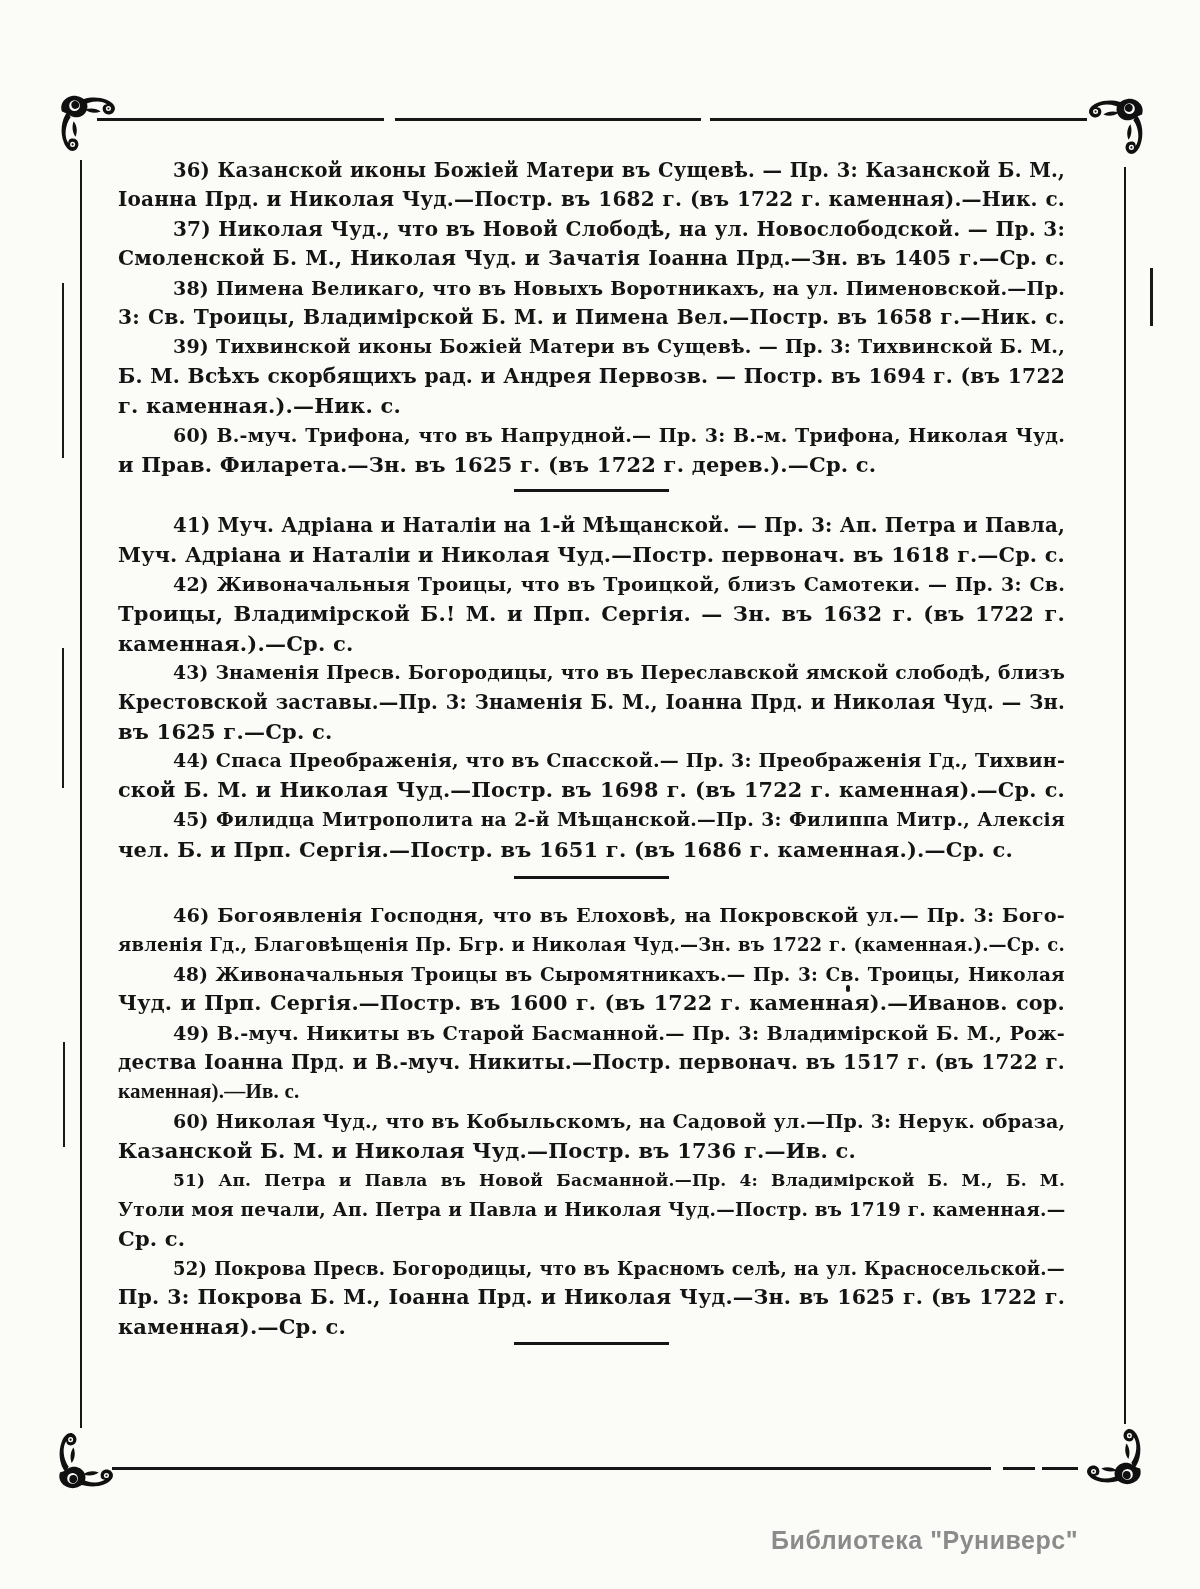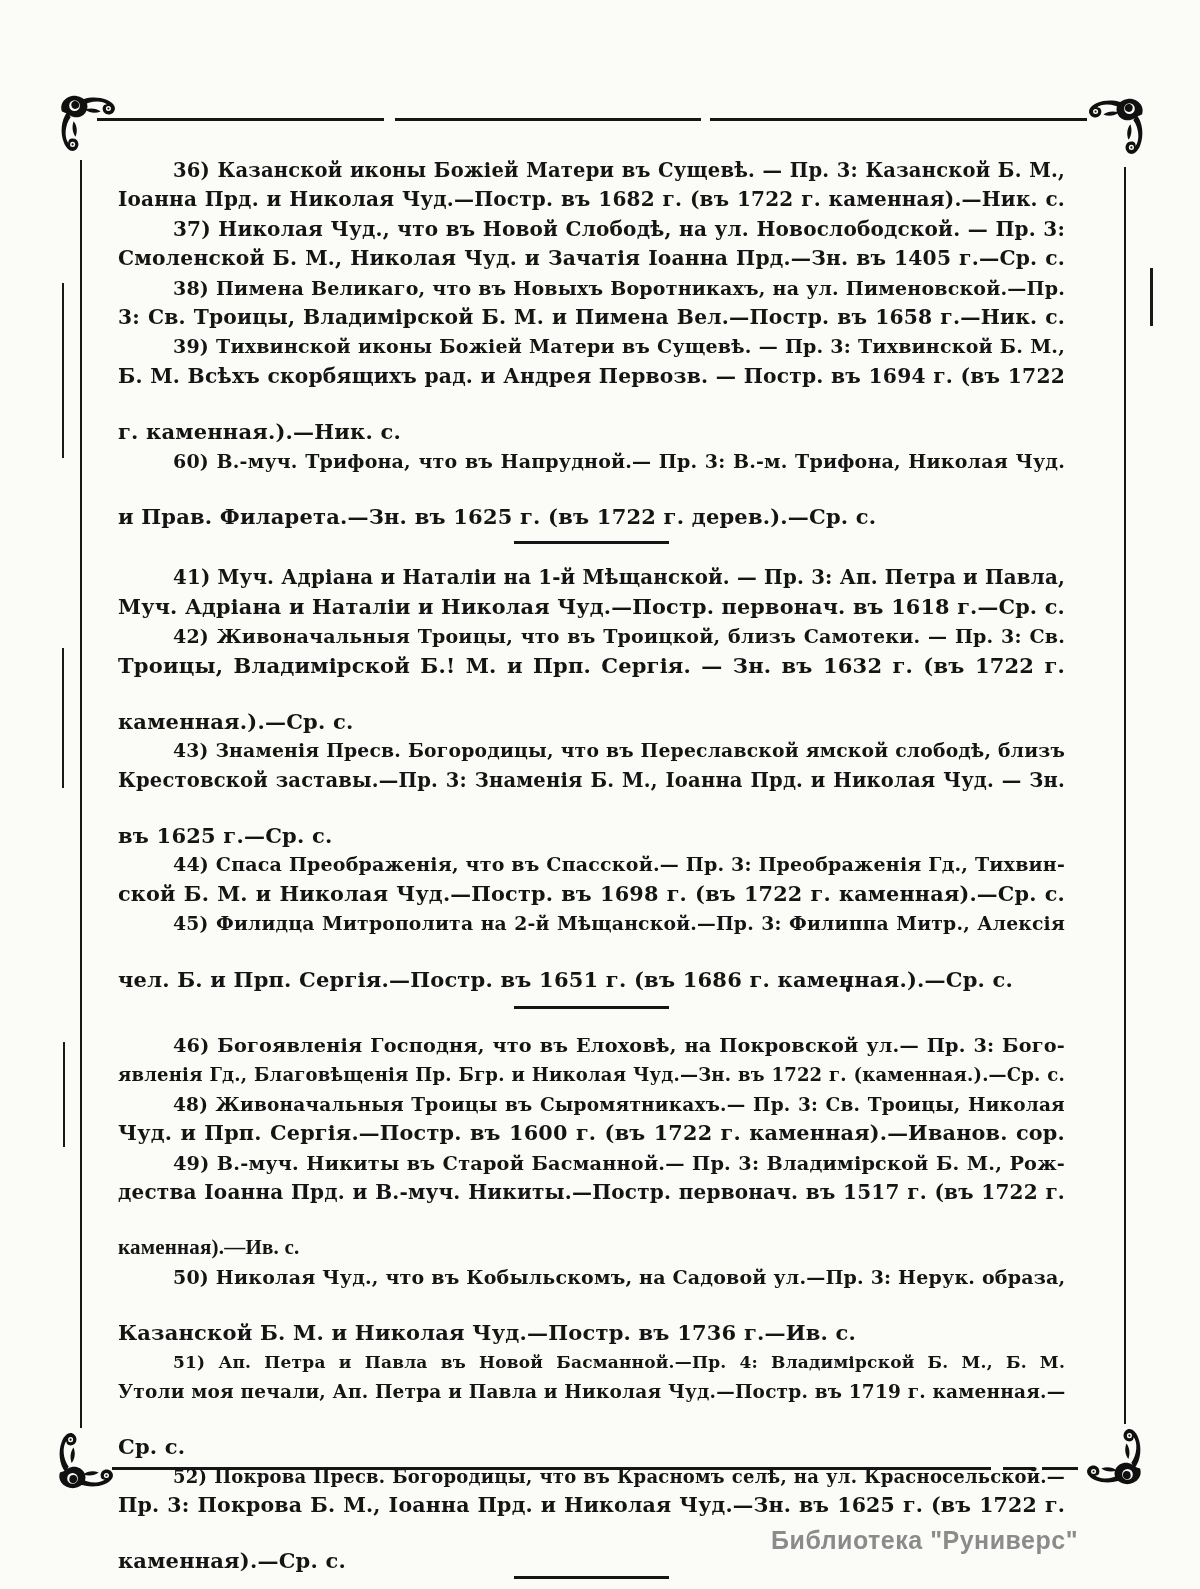--- a/index.html
+++ b/index.html
@@ -43,21 +43,21 @@
     position: absolute; left: 118px; top: 156px; width: 947px;
     color: #141414; font-weight: 700; font-size: 21px;
     letter-spacing: 0.2px;
   }
   .line {
     height: 29.4px; line-height: 29.4px;
     text-align: justify; text-align-last: justify;
     overflow: hidden; white-space: nowrap;
   }
   .line.first { text-indent: 55px; }
-  .line.last-left { text-align: center; text-align-last: left; margin-top: 26px; }
+  .line.last-left { text-align: center; text-align-last: left; }
 
   .divider {
     width: 155px; height: 3px; background: #151515;
     margin: 0 auto;
   }
   .divider.d0 { margin: 10px auto 19px auto; }
   .divider.d1 { margin: 12px auto 22px auto; }
   .divider.d2 { margin: 0 auto; }
 
   
@@ -214,21 +214,21 @@
         <div class="entry">
           <div class="line first" style="font-size: 18.5px;">48) Живоначальныя Троицы въ Сыромятникахъ.— Пр. 3: Св. Троицы, Николая</div>
           <div class="line" style="font-size: 20.75px;">Чуд. и Прп. Сергія.—Постр. въ 1600 г. (въ 1722 г. каменная).—Иванов. сор.</div>
         </div>
         <div class="entry">
           <div class="line first" style="font-size: 19.25px;">49) В.-муч. Никиты въ Старой Басманной.— Пр. 3: Владимірской Б. М., Рож-</div>
           <div class="line" style="font-size: 20px;">дества Іоанна Прд. и В.-муч. Никиты.—Постр. первонач. въ 1517 г. (въ 1722 г.</div>
           <div class="line last-left" style="font-size: 21px; font-family: Liberation Serif, serif;">каменная).—Ив. с.</div>
         </div>
         <div class="entry">
-          <div class="line first" style="font-size: 19px;">50) Николая Чуд., что въ Кобыльскомъ, на Садовой ул.—Пр. 3: Нерук. образа,</div>
+          <div class="line first" style="font-size: 19px;">60) Николая Чуд., что въ Кобыльскомъ, на Садовой ул.—Пр. 3: Нерук. образа,</div>
           <div class="line last-left" style="font-size: 21px;">Казанской Б. М. и Николая Чуд.—Постр. въ 1736 г.—Ив. с.</div>
         </div>
         <div class="entry">
           <div class="line first" style="font-size: 17px;">51) Ап. Петра и Павла въ Новой Басманной.—Пр. 4: Владимірской Б. М., Б. М.</div>
           <div class="line" style="font-size: 18.5px;">Утоли моя печали, Ап. Петра и Павла и Николая Чуд.—Постр. въ 1719 г. каменная.—</div>
           <div class="line last-left" style="font-size: 21px;">Ср. с.</div>
         </div>
         <div class="entry">
           <div class="line first" style="font-size: 18px;">52) Покрова Пресв. Богородицы, что въ Красномъ селѣ, на ул. Красносельской.—</div>
           <div class="line" style="font-size: 20.5px;">Пр. 3: Покрова Б. М., Іоанна Прд. и Николая Чуд.—Зн. въ 1625 г. (въ 1722 г.</div>

